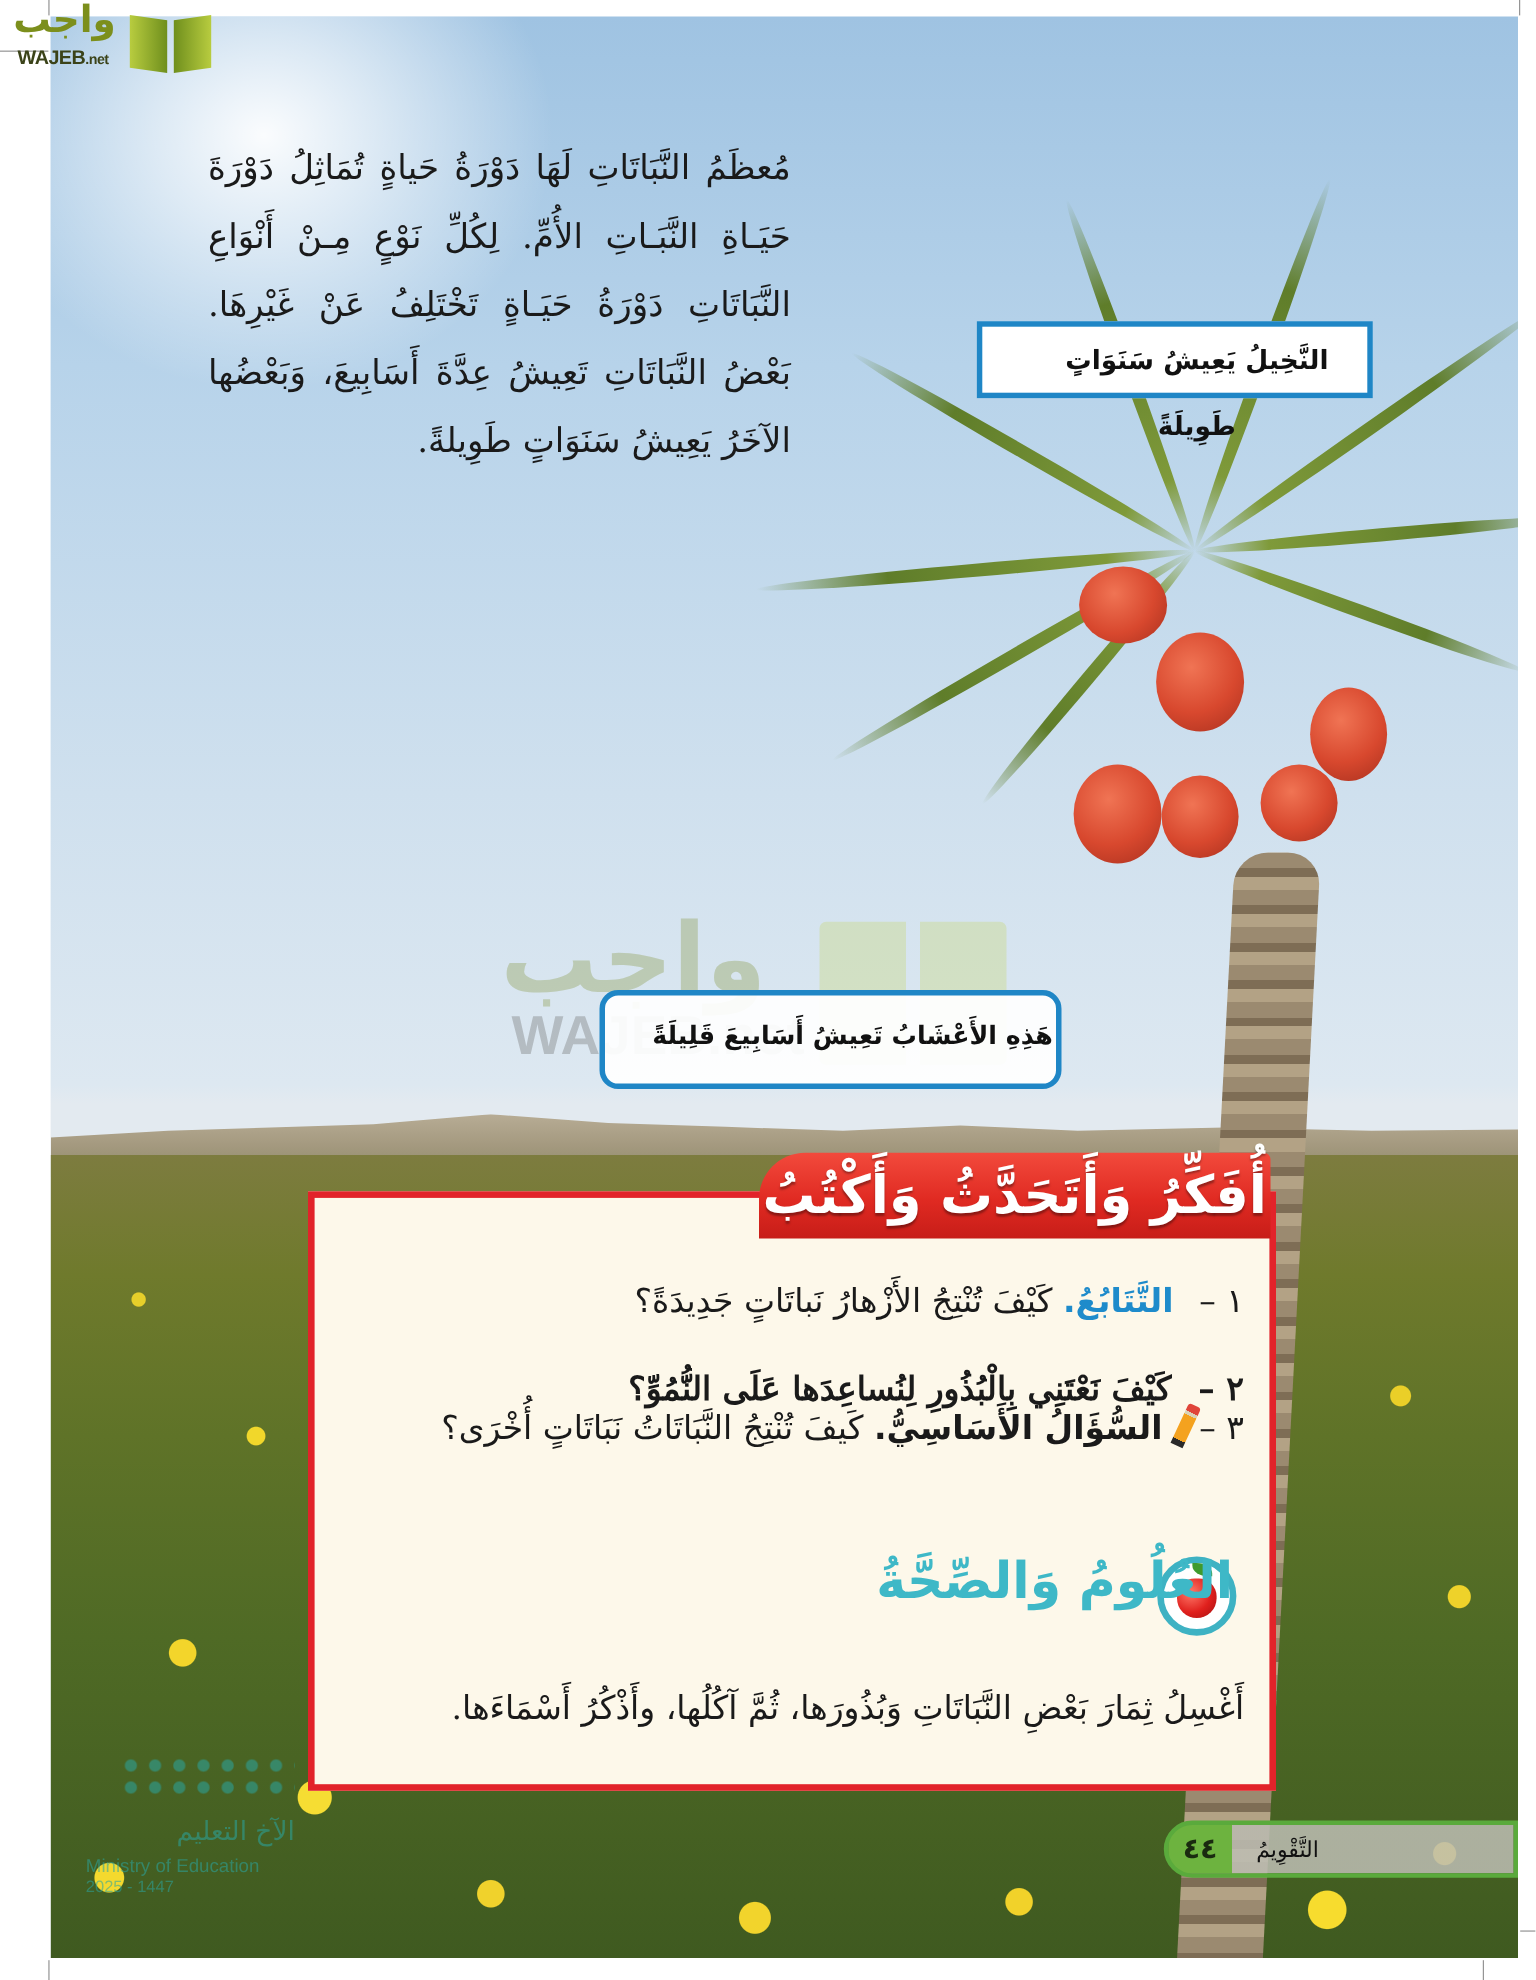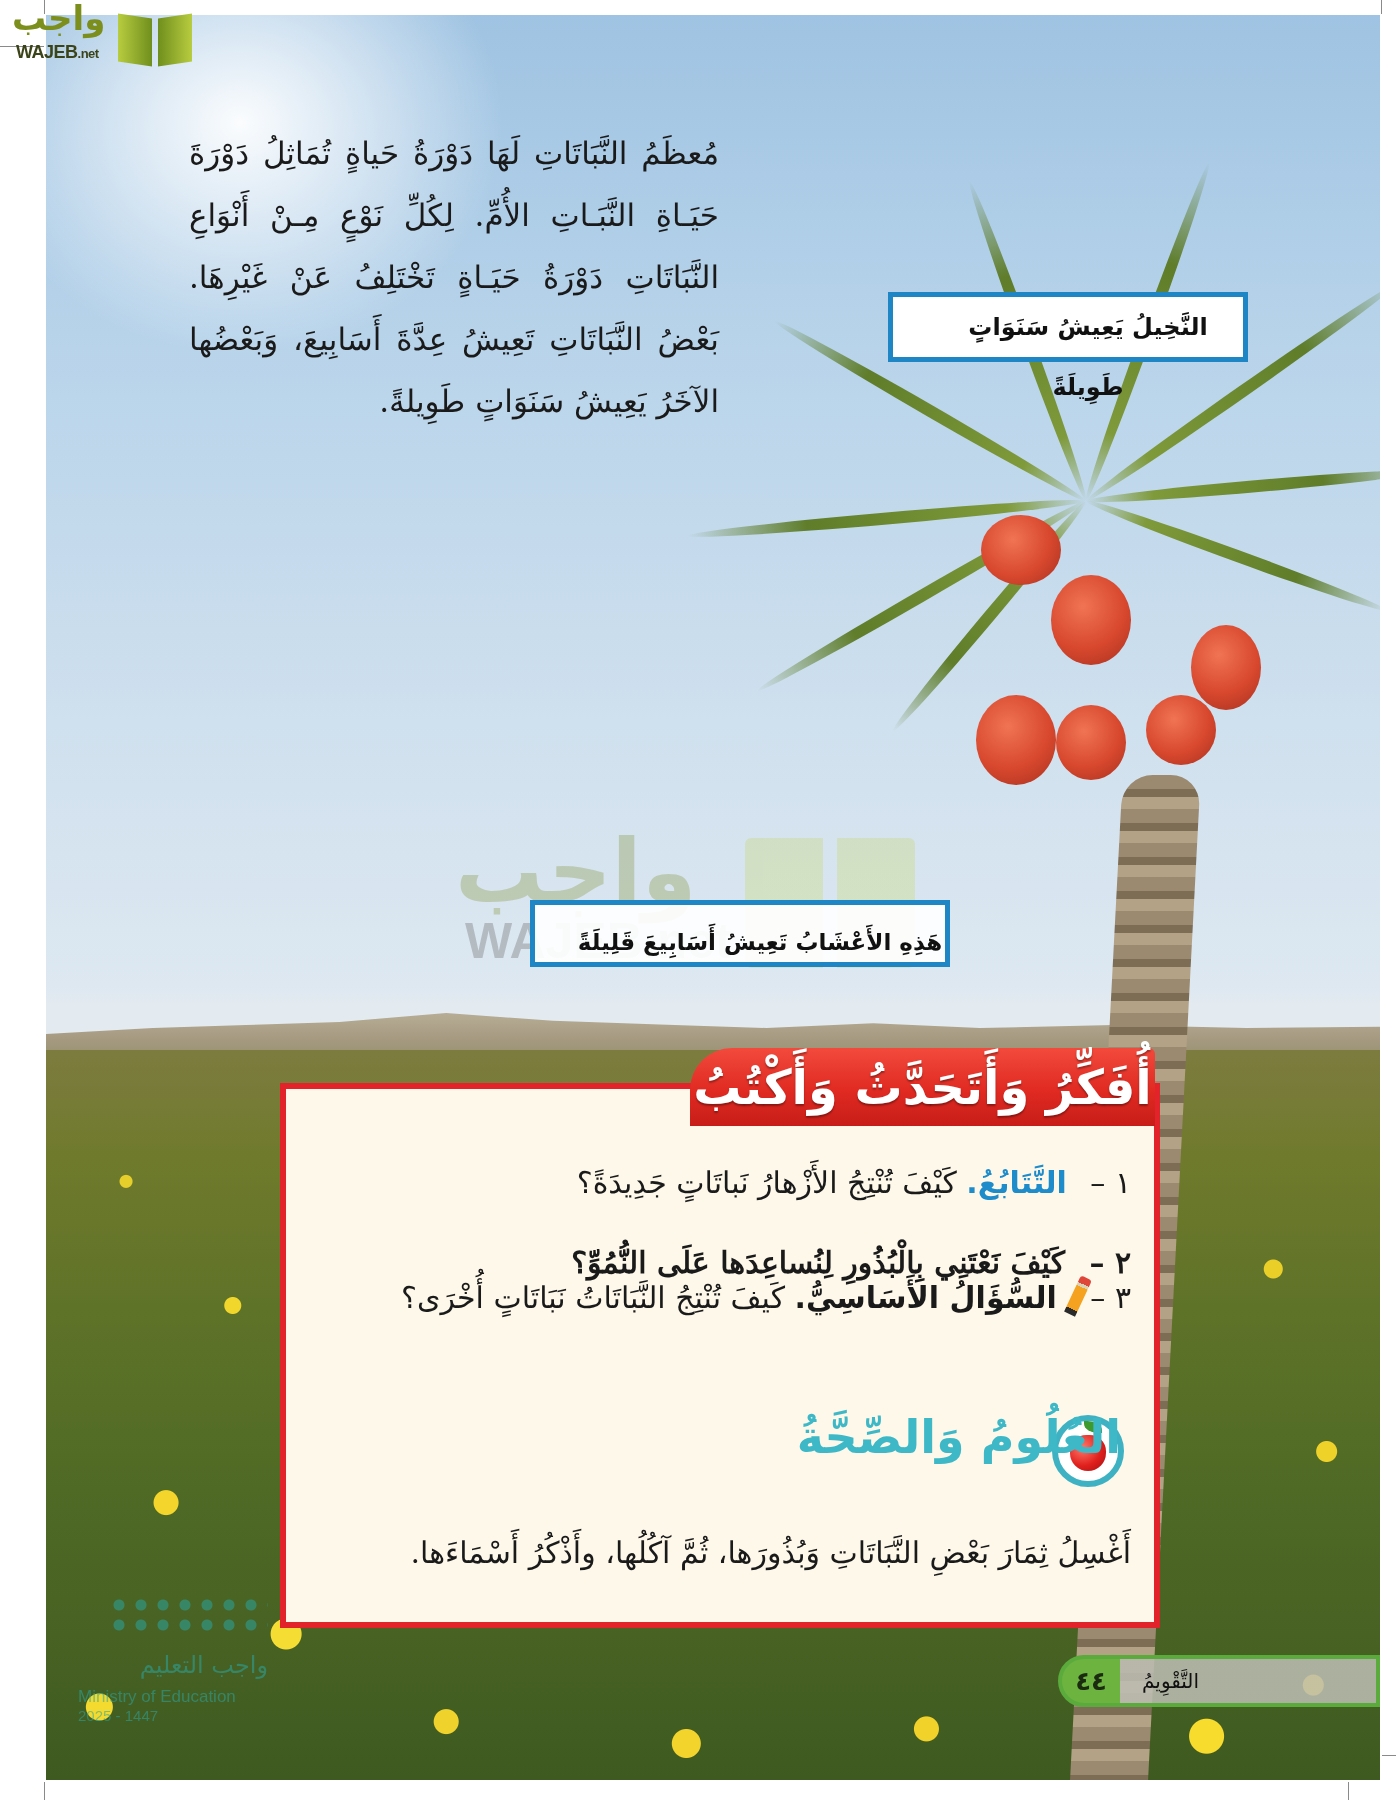--- a/index.html
+++ b/index.html
@@ -82,21 +82,21 @@
       direction: rtl; text-align: justify; text-align-last: right;
       font-family: "DejaVu Serif", serif; font-size: 31px; line-height: 62px; color: #1a1a1a;
     }
 
     
     .caption {
       position: absolute; background: #ffffff; border: 5px solid #1f86c6;
       direction: rtl; text-align: center; font-family: "DejaVu Sans", sans-serif; font-weight: bold; color: #111; padding-left: 40px;
     }
     .cap-palm { left: 888px; top: 292px; width: 360px; height: 70px; font-size: 24px; line-height: 60px; }
-    .cap-herbs { left: 530px; top: 900px; width: 420px; height: 67px; font-size: 23px; line-height: 75px; background: rgba(255,255,255,0.92); }
+    .cap-herbs { left: 545px; top: 900px; width: 420px; height: 90px; font-size: 23px; line-height: 75px; background: rgba(255,255,255,0.92); border-radius: 17px; }
 
     
     .card {
       position: absolute; left: 280px; top: 1083px; width: 880px; height: 545px;
       background: #fdf8ea; border: 6px solid #e2232a;
     }
     .card-tab {
       position: absolute; left: 690px; top: 1048px; width: 465px; height: 78px;
       background: linear-gradient(180deg, #f24a3c 0%, #e02a22 55%, #c71d18 100%);
       border-radius: 42px 6px 0 0;
@@ -235,16 +235,16 @@
 <div class="health-title">العُلُومُ وَالصِّحَّةُ</div>
 <div class="health-text">أَغْسِلُ ثِمَارَ بَعْضِ النَّبَاتَاتِ وَبُذُورَها، ثُمَّ آكُلُها، وأَذْكُرُ أَسْمَاءَها.</div>
 
 <div class="footer-bar">
   <span class="page-num">٤٤</span>
   <span class="footer-label">التَّقْوِيمُ</span>
 </div>
 
 <div class="ministry">
   <div class="dots"></div>
-  <span class="ar">واجب التعليم</span>
+  <span class="ar">الآخ التعليم</span>
   <span class="en">Ministry of Education</span>
   <span class="yr">2025 - 1447</span>
 </div>
 
 </body></html>

